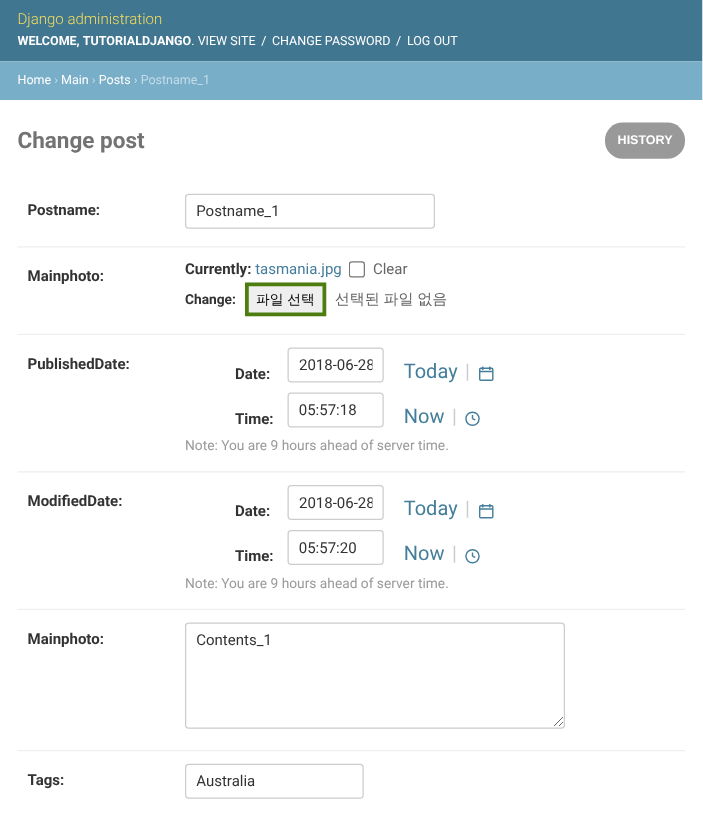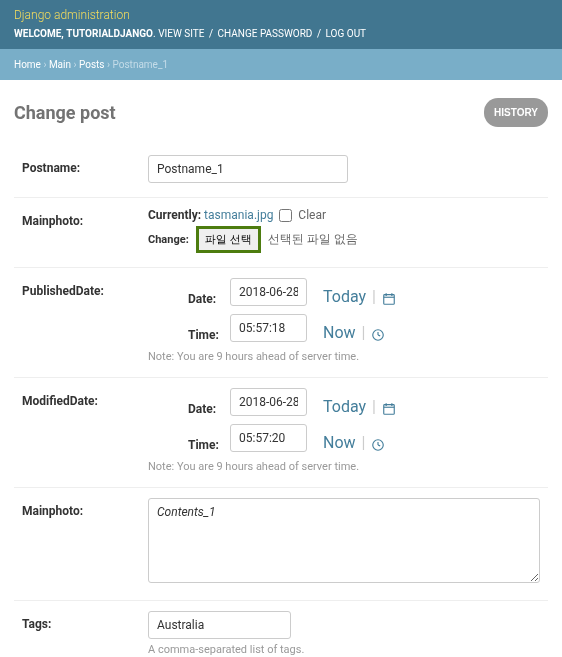--- a/index.html
+++ b/index.html
@@ -32,21 +32,21 @@
 .form-label { width: 126px; font-size: 12px; font-weight: bold; color: #333; padding-top: 6px; }
 .form-field { flex: 1; font-size: 12px; color: #666; }
 
 input[type="text"], textarea {
   border: 1px solid #ccc; border-radius: 3px; padding: 6px 8px; font-size: 12px; color: #333;
   font-family: inherit;
 }
 .txt-wide { width: 200px; }
 .txt-date { width: 77px; }
 .txt-tags { width: 143px; }
-textarea { width: 392px; height: 85px; resize: both; font-style: italic; }
+textarea { width: 304px; height: 85px; resize: both; }
 
 .currently-line { margin-bottom: 4px; }
 .currently-line b { color: #333; font-weight: bold; }
 .change-line b { color: #333; font-weight: bold; margin-right: 4px; font-size:11px;}
 .file-btn { border: 3px solid #4d7c0f; background: #efefef; padding: 3px 6px; font-size: 11px; margin-right: 4px; }
 .file-status { color: #666; }
 
 .dt-line { display: flex; align-items: flex-end; margin-bottom: 8px; gap: 6px; margin-left: 40px; }
 .dt-label { font-weight: bold; color: #333; width: 36px; font-size:12px;}
 .shortcut { color: #447e9b; margin-left: 10px; font-size: 16px; }
@@ -188,19 +188,18 @@
     <div class="form-label">Mainphoto:</div>
     <div class="form-field">
       <textarea style="">Contents_1</textarea>
     </div>
   </div>
 
   <div class="form-row">
     <div class="form-label">Tags:</div>
     <div class="form-field">
       <input type="text" class="txt-tags" value="Australia" style="">
-      <div class="help">A comma-separated list of tags.</div>
     </div>
   </div>
 
 </div>
 
 </div>
 
 </body></html>

